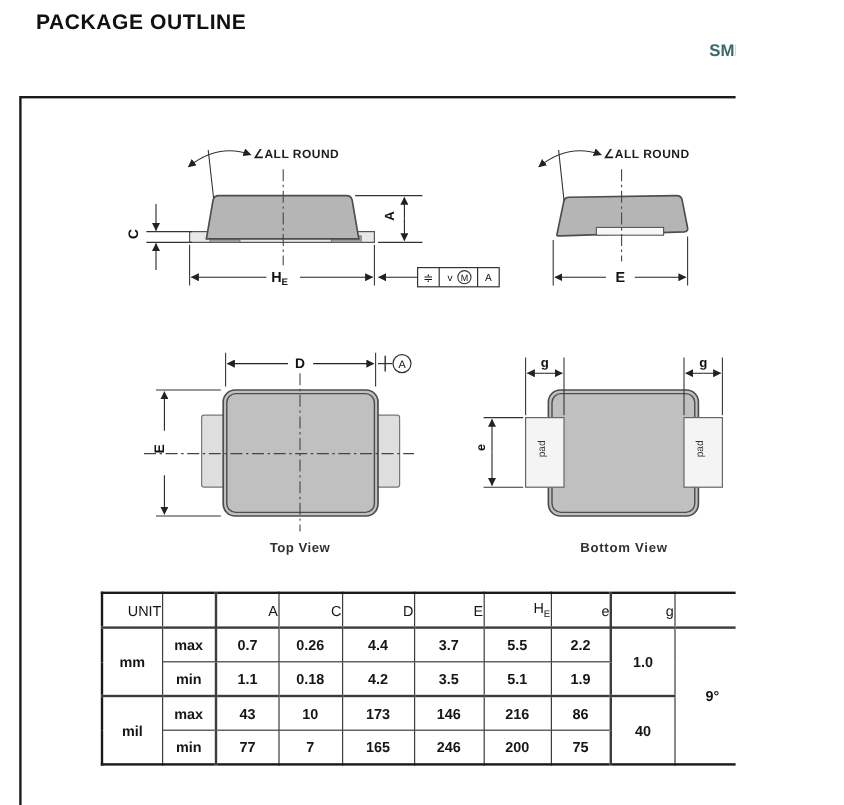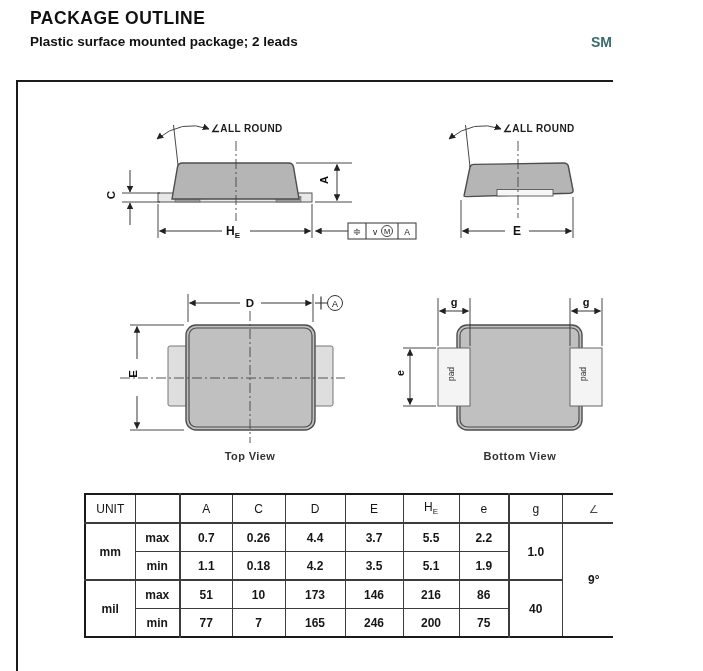--- a/index.html
+++ b/index.html
@@ -11,33 +11,32 @@
   .pkgname{position:absolute;left:591px;top:34px;font-size:14px;font-weight:700;}
   #frame{position:absolute;left:16px;top:67px;width:668px;height:590px;
          border:2px solid #1b1b1b;background:#fff;margin-top:13px;}
   #drawing{position:absolute;left:0;top:0;}
   
   #dimtable{position:absolute;left:66px;top:411px;border-collapse:collapse;
             table-layout:fixed;font-size:12px;color:#161616;}
   #dimtable{border:2px solid #1a1a1a;}
   #dimtable td,#dimtable th{border:1px solid #3c3c3c;text-align:center;vertical-align:middle;
             padding:0;height:27px;font-weight:700;}
-  #dimtable th{font-weight:400;}
+  #dimtable th{font-weight:400;text-align:right;}
   .bb{border-bottom-width:2px !important;}
   .br{border-right-width:2px !important;}
   .angle-sym{color:#4a4a4a;font-size:11px;}
   sub.he{font-size:8px;}
 </style>
 </head>
 <body>
 
 <div id="page">
 
   <div class="title">PACKAGE  OUTLINE</div>
-  <div class="subtitle">Plastic surface mounted package; 2 leads</div>
   <div class="pkgname" style="color:#3a6a6b;">SMBF</div>
 
   <div id="frame">
 
     <svg id="drawing" width="668" height="404" viewBox="0 0 668 404">
       <defs>
         <marker id="arw" viewBox="0 0 10 10" refX="9.2" refY="5" markerWidth="7.5" markerHeight="7.5" orient="auto-start-reverse">
           <path d="M0,0 L10,5 L0,10 Z" fill="#222"></path>
         </marker>
       </defs>
@@ -199,21 +198,21 @@
         <td class="bb">1.1</td>
         <td class="bb">0.18</td>
         <td class="bb">4.2</td>
         <td class="bb">3.5</td>
         <td class="bb">5.1</td>
         <td class="bb br">1.9</td>
       </tr>
       <tr>
         <td rowspan="2">mil</td>
         <td class="br">max</td>
-        <td>51</td>
+        <td>43</td>
         <td>10</td>
         <td>173</td>
         <td>146</td>
         <td>216</td>
         <td class="br">86</td>
         <td rowspan="2">40</td>
       </tr>
       <tr>
         <td class="br">min</td>
         <td>77</td>

